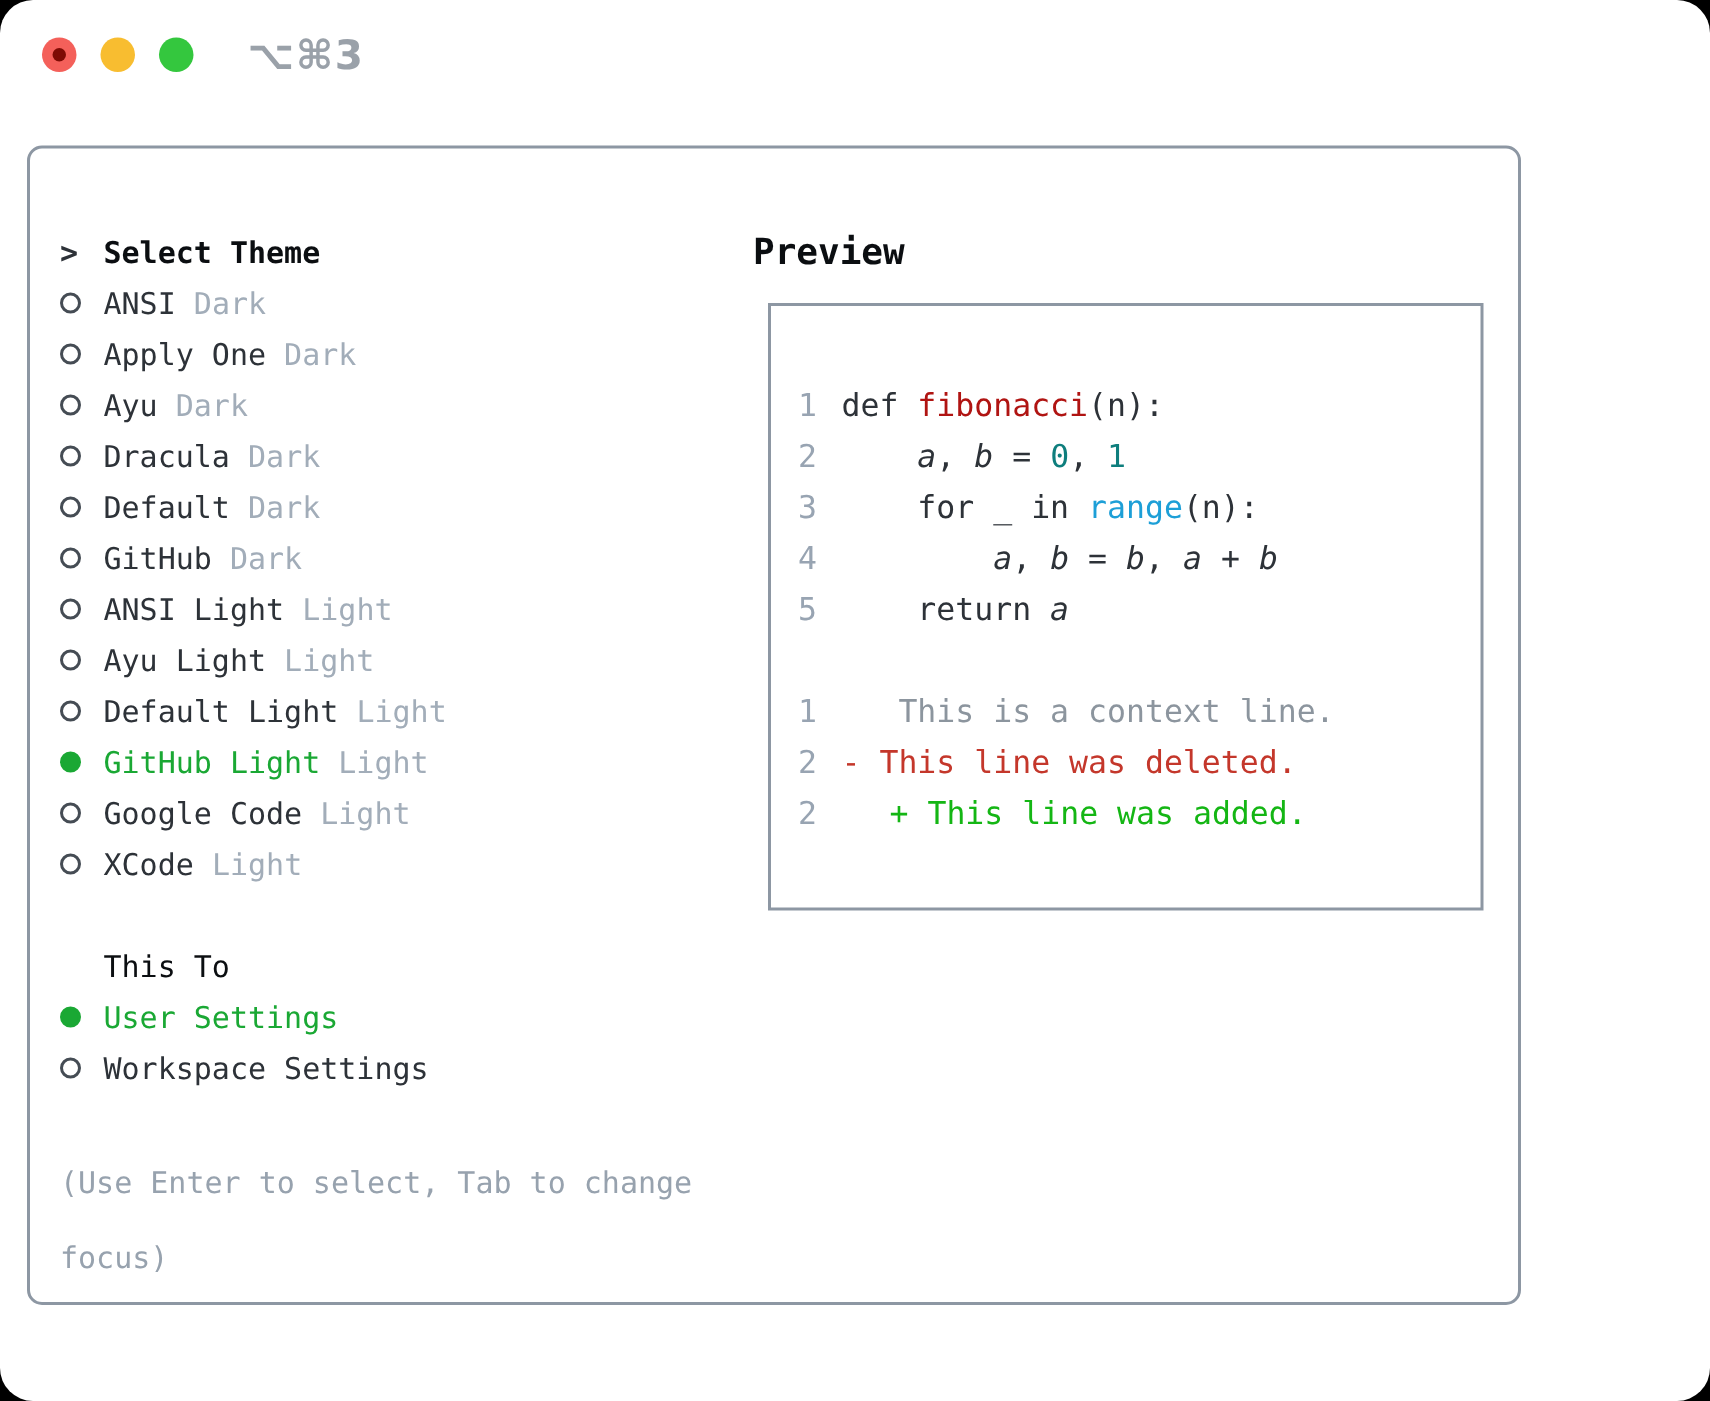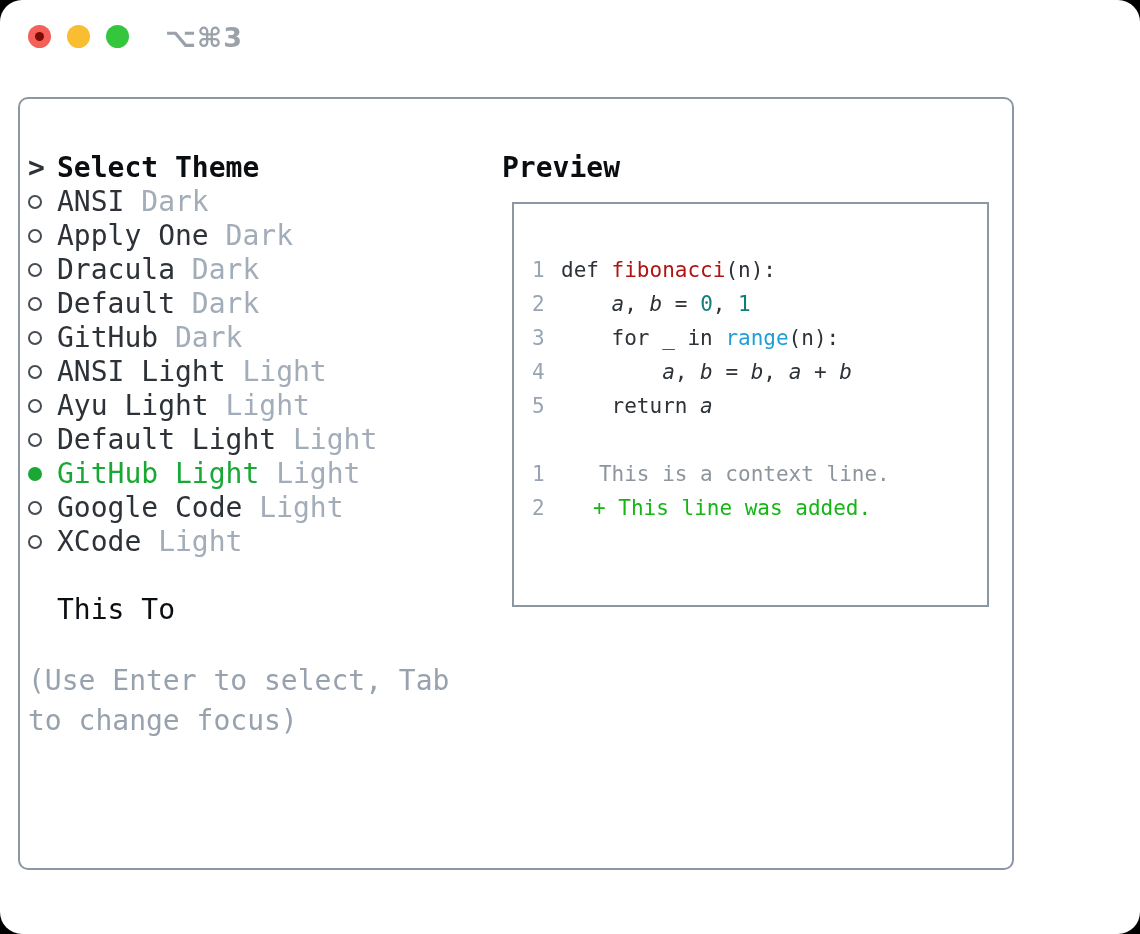--- a/index.html
+++ b/index.html
@@ -26,42 +26,42 @@
     color:var(--c-title_gray); font-family:"DejaVu Sans","Liberation Sans",sans-serif;
     letter-spacing:1px;
   }
 
   
   .panel {
     position:absolute; left:18px; top:97px; width:996px; height:773px;
     border:2px solid var(--c-border); border-radius:10px; background:#fff;
   }
 
-  .left-col { position:absolute; left:8px; top:52px; font-size:28px; line-height:34px; }
+  .left-col { position:absolute; left:20px; top:52px; font-size:20px; line-height:34px; }
   .row { white-space:pre; height:34px; }
   .row.blank { height:34px; }
   .pfx { display:inline-block; width:29px; }
   .prompt { color:var(--c-text_dark); font-weight:600; }
   .hdr { font-weight:700; color:var(--c-text_black); }
   .nm { color:var(--c-text_dark); }
   .nm.sel { color:var(--c-accent_green); }
   .vr { color:var(--c-muted); }
   .radio {
     display:inline-block; width:14px; height:14px; border-radius:50%;
     border:2px solid var(--c-radio_ring); vertical-align:middle; margin-bottom:3px;
   }
   .radio.on { border-color:var(--c-accent_green); background:var(--c-accent_green); }
   .subhdr { color:var(--c-text_black); }
   .opt-label { color:var(--c-text_dark); }
   .opt-label.sel { color:var(--c-accent_green); }
-  .hint { width:440px; color:var(--c-hint); white-space:normal; line-height:40px; }
+  .hint { width:440px; color:var(--c-hint); white-space:normal; line-height:50px; }
 
   
   .preview-header {
-    position:absolute; left:482px; top:52px; font-size:28px; line-height:34px;
+    position:absolute; left:482px; top:52px; font-size:24px; line-height:34px;
     font-weight:700; color:var(--c-text_black);
   }
   .preview-box {
     position:absolute; left:492px; top:103px; width:477px; height:405px;
     border:2px solid var(--c-border); background:#fff;
     padding:49px 0 0 18px; overflow:hidden;
   }
   .cline { white-space:pre; font-size:21px; line-height:34px; height:34px; }
   .cline.blank { height:34px; }
   .lnum { display:inline-block; width:29px; color:var(--c-line_number); }
@@ -86,47 +86,53 @@
   </div>
   <div class="win-title">⌥⌘3</div>
 
   <div class="panel">
 
     <div class="left-col">
       <div class="row"><span class="pfx prompt">&gt;</span><span class="hdr">Select Theme</span></div>
       <div id="theme-list">
           <div class="row item"><span class="pfx"><span class="radio"></span></span><span class="nm">ANSI</span><span class="vr"> Dark</span></div>
           <div class="row item"><span class="pfx"><span class="radio"></span></span><span class="nm">Apply One</span><span class="vr"> Dark</span></div>
+          <div class="row item"><span class="pfx"><span class="radio"></span></span><span class="nm">Ayu</span><span class="vr"> Dark</span></div>
           <div class="row item"><span class="pfx"><span class="radio"></span></span><span class="nm">Dracula</span><span class="vr"> Dark</span></div>
           <div class="row item"><span class="pfx"><span class="radio"></span></span><span class="nm">Default</span><span class="vr"> Dark</span></div>
           <div class="row item"><span class="pfx"><span class="radio"></span></span><span class="nm">GitHub</span><span class="vr"> Dark</span></div>
           <div class="row item"><span class="pfx"><span class="radio"></span></span><span class="nm">ANSI Light</span><span class="vr"> Light</span></div>
           <div class="row item"><span class="pfx"><span class="radio"></span></span><span class="nm">Ayu Light</span><span class="vr"> Light</span></div>
           <div class="row item"><span class="pfx"><span class="radio"></span></span><span class="nm">Default Light</span><span class="vr"> Light</span></div>
           <div class="row item"><span class="pfx"><span class="radio on"></span></span><span class="nm sel">GitHub Light</span><span class="vr"> Light</span></div>
           <div class="row item"><span class="pfx"><span class="radio"></span></span><span class="nm">Google Code</span><span class="vr"> Light</span></div>
           <div class="row item"><span class="pfx"><span class="radio"></span></span><span class="nm">XCode</span><span class="vr"> Light</span></div>
         </div>
       <div class="row blank"></div>
       <div class="row"><span class="pfx"></span><span class="subhdr">This To</span></div>
+      <div id="apply-list">
+          <div class="row item"><span class="pfx"><span class="radio on"></span></span><span class="opt-label sel">User Settings</span></div>
+          <div class="row item"><span class="pfx"><span class="radio"></span></span><span class="opt-label">Workspace Settings</span></div>
+        </div>
       <div class="row blank"></div>
       <div class="hint">(Use Enter to select, Tab to change focus)</div>
     </div>
 
     <div class="preview-header">Preview</div>
 
     <div class="preview-box">
       <div id="code-lines">
           <div class="cline"><span class="lnum">1</span><span class="tk-fg">def </span><span class="tk-func">fibonacci</span><span class="tk-fg">(n):</span></div>
           <div class="cline"><span class="lnum">2</span><span class="tk-fg">    </span><span class="tk-var">a</span><span class="tk-fg">, </span><span class="tk-var">b</span><span class="tk-fg"> = </span><span class="tk-num">0</span><span class="tk-fg">, </span><span class="tk-num">1</span></div>
           <div class="cline"><span class="lnum">3</span><span class="tk-fg">    for _ in </span><span class="tk-builtin">range</span><span class="tk-fg">(n):</span></div>
           <div class="cline"><span class="lnum">4</span><span class="tk-fg">        </span><span class="tk-var">a</span><span class="tk-fg">, </span><span class="tk-var">b</span><span class="tk-fg"> = </span><span class="tk-var">b</span><span class="tk-fg">, </span><span class="tk-var">a</span><span class="tk-fg"> + </span><span class="tk-var">b</span></div>
           <div class="cline"><span class="lnum">5</span><span class="tk-fg">    return </span><span class="tk-var">a</span></div>
         </div>
       <div class="cline blank"></div>
       <div id="diff-lines">
           <div class="cline"><span class="lnum">1</span><span class="df-context">   This is a context line.</span></div>
+          <div class="cline"><span class="lnum">2</span><span class="df-deleted">- This line was deleted.</span></div>
           <div class="cline"><span class="lnum">2</span><span class="df-added">+ This line was added.</span></div>
         </div>
     </div>
 
   </div>
 </div>
 
 </body></html>

